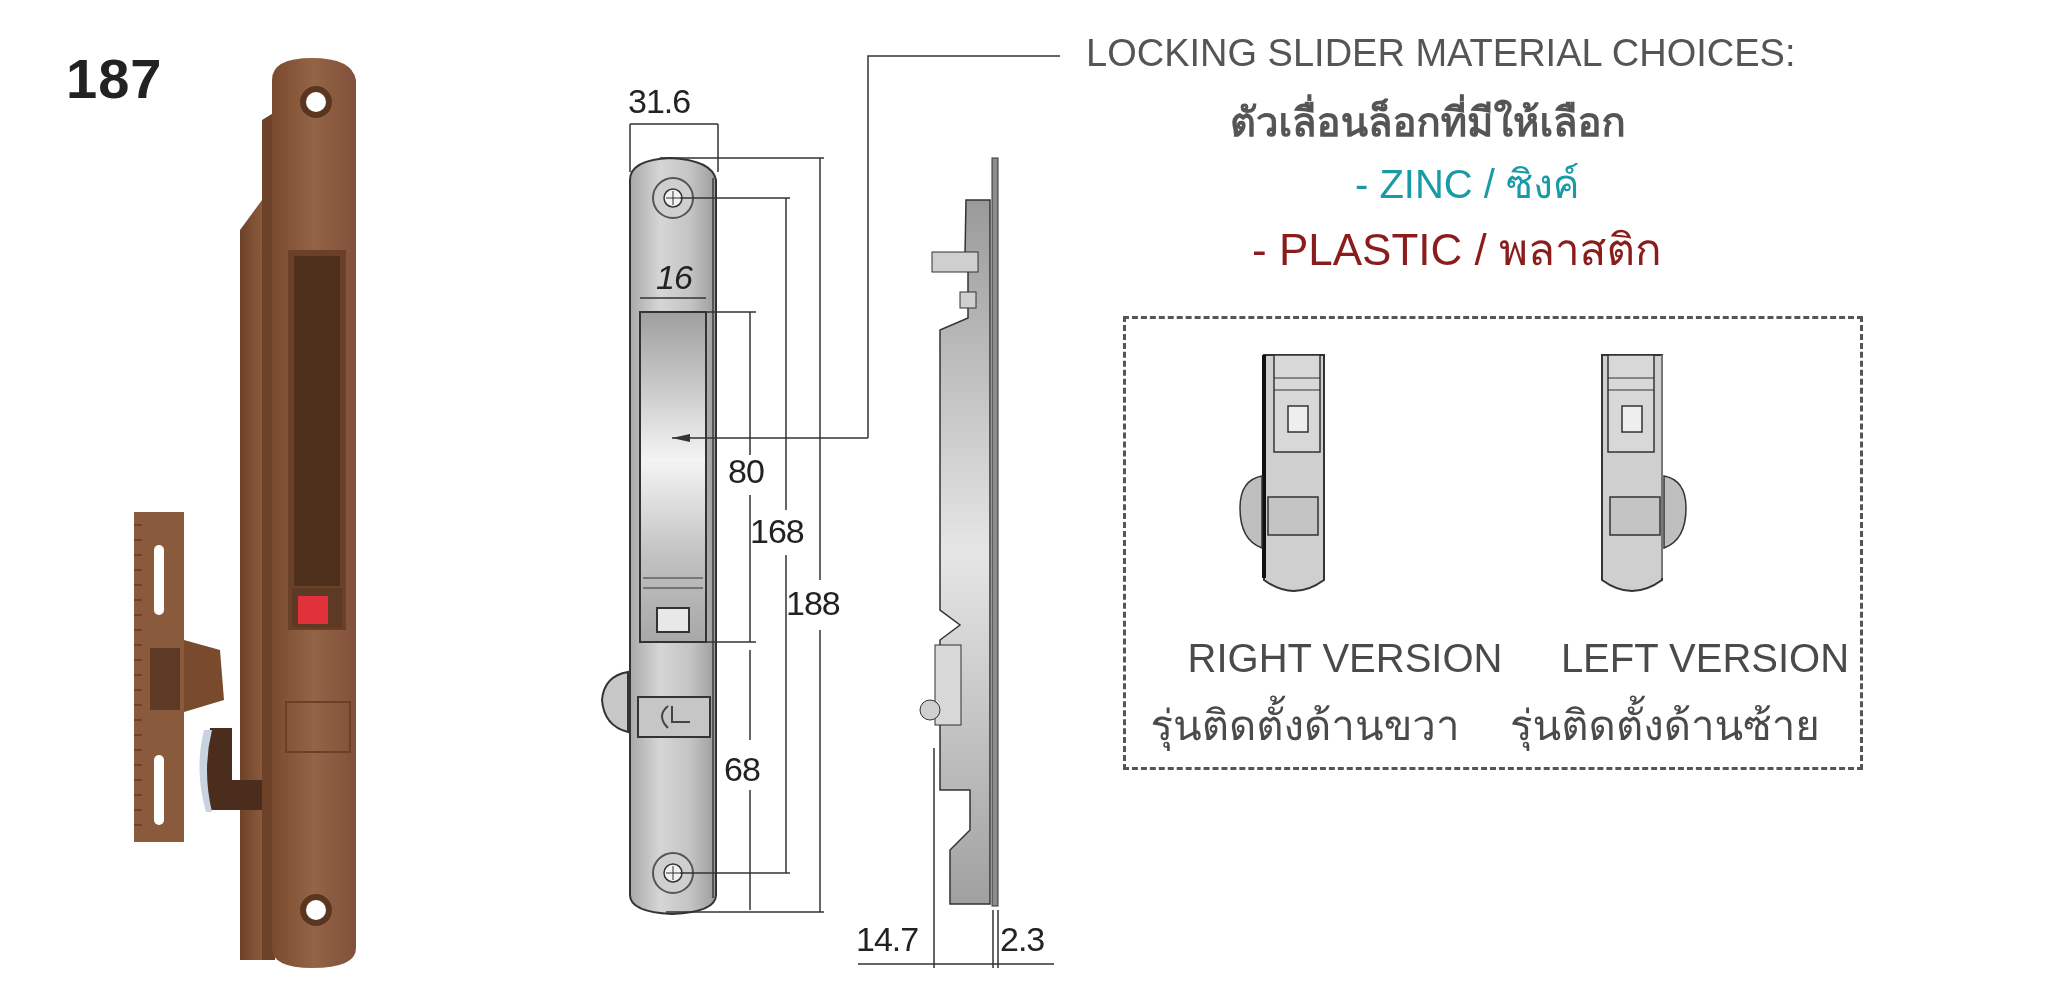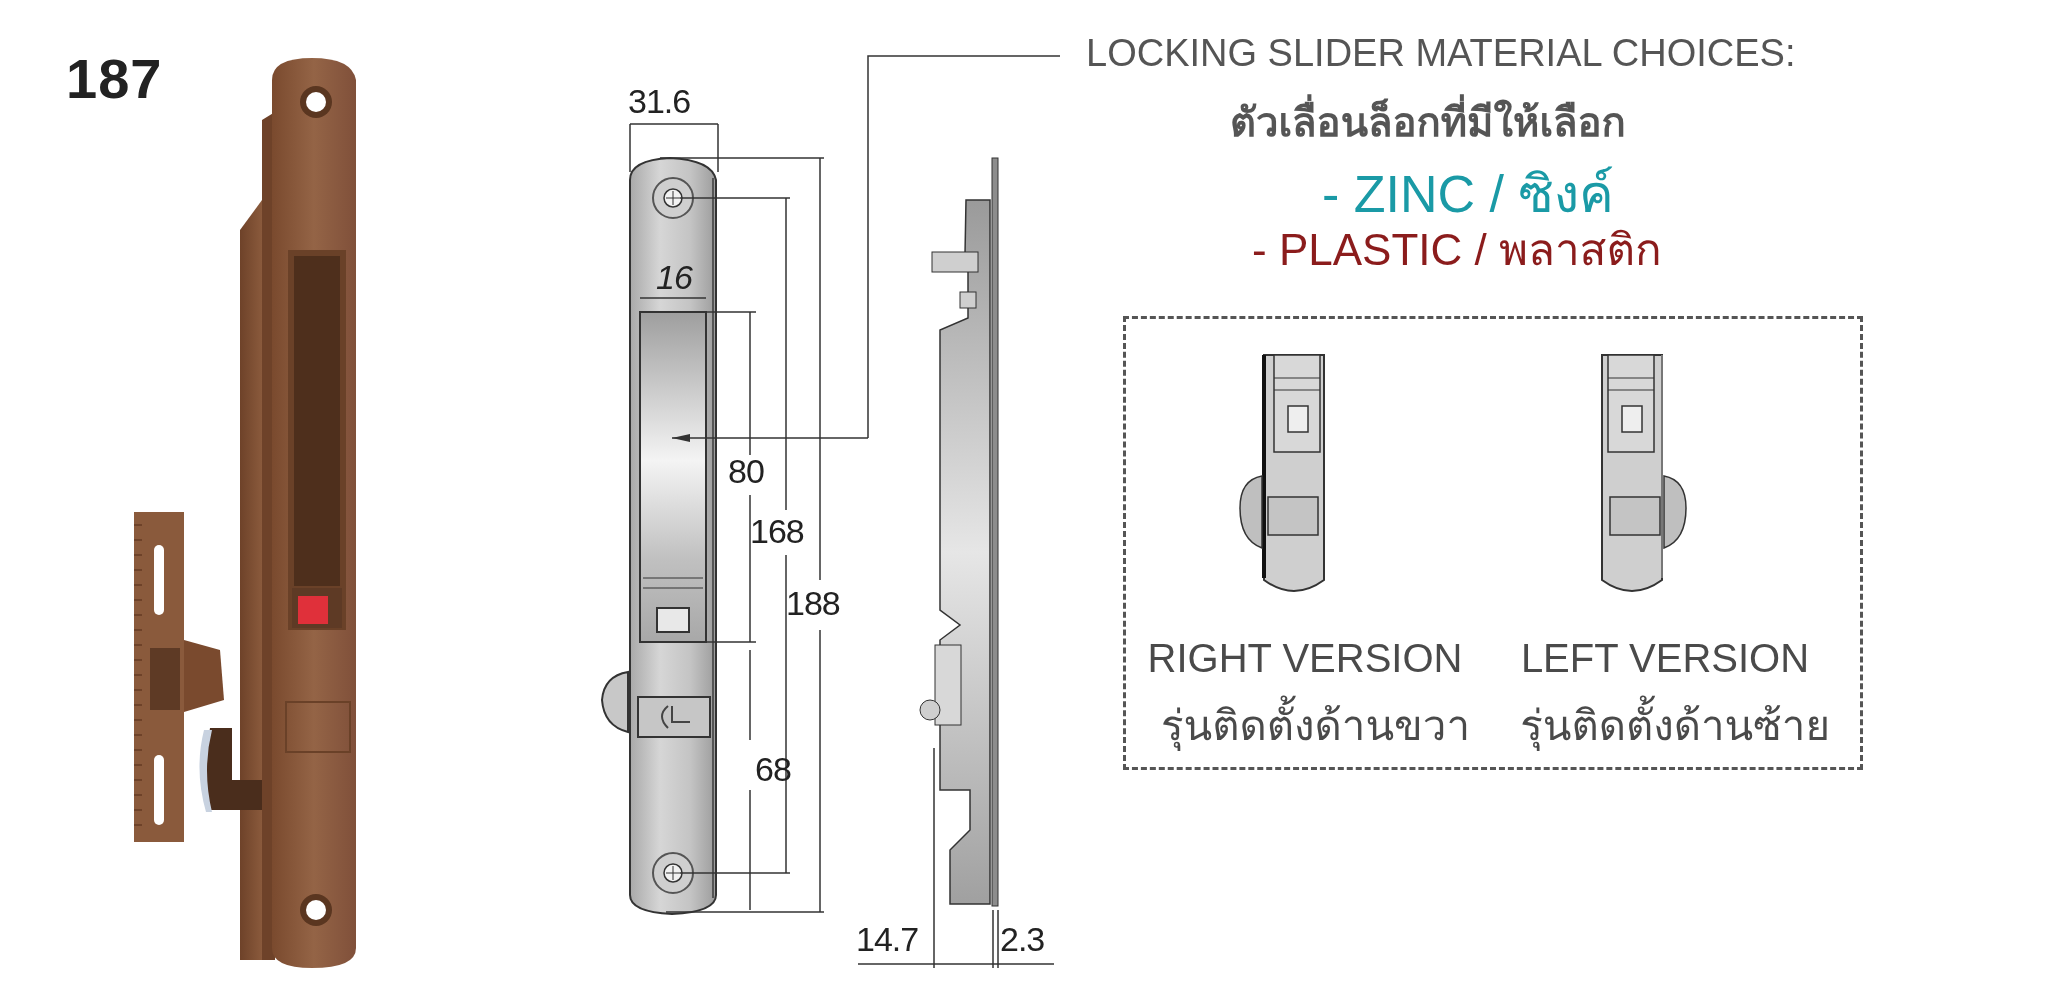--- a/index.html
+++ b/index.html
@@ -2,24 +2,24 @@
 <html><head>
 <meta charset="utf-8">
 <style>
   html, body { margin:0; padding:0; background:#ffffff; }
   body { width:2048px; height:988px; position:relative; overflow:hidden; font-family:"Liberation Sans", sans-serif; }
   .abs { position:absolute; }
   .model-number { left:66px; top:46px; font-size:56px; font-weight:bold; color:#222222; letter-spacing:1px; }
   .dim { font-size:34px; color:#222222; font-family:"Liberation Sans", sans-serif; letter-spacing:-1px; }
   .title { font-size:38px; color:#555555; white-space:nowrap; }
   .thai-title { font-size:40px; color:#555555; white-space:nowrap; }
-  .zinc { font-size:52px; white-space:nowrap; }
+  .zinc { font-size:40px; white-space:nowrap;margin-left:33px; }
   .plastic { font-size:44px; white-space:nowrap; }
-  .version-label { font-size:40px; color:#4a4a4a; white-space:nowrap; text-align:center; width:330px; }
-  .version-thai { font-size:42px; color:#4a4a4a; white-space:nowrap; text-align:right; width:330px; }
+  .version-label { font-size:40px; color:#4a4a4a; white-space:nowrap; text-align:center; width:330px;margin-left:40px; }
+  .version-thai { font-size:42px; color:#4a4a4a; white-space:nowrap; text-align:center; width:330px; }
   .dashed-box { left:1123px; top:316px; width:740px; height:454px; border:3px dashed #555555; box-sizing:border-box; }
   svg { position:absolute; left:0; top:0; }
 </style>
 </head>
 <body>
 
 <div class="abs model-number">187</div>
 
 <svg width="2048" height="988" viewBox="0 0 2048 988">
   <defs>
@@ -196,21 +196,21 @@
     <rect x="1610" y="497" width="50" height="38" fill="#c4c4c4" stroke="#333" stroke-width="1.5"></rect>
     <path d="M1664,476 Q1686,480 1686,508 Q1686,540 1664,548 Z" fill="#bfbfbf" stroke="#333" stroke-width="1.5"></path>
   </g>
 </svg>
 
 <div class="abs dim" style="left:628px; top:82px;">31.6</div>
 <div class="abs dim" style="left:656px; top:258px;font-style:italic;">16</div>
 <div class="abs dim" style="left:728px; top:452px;">80</div>
 <div class="abs dim" style="left:750px; top:512px;">168</div>
 <div class="abs dim" style="left:786px; top:584px;">188</div>
-<div class="abs dim" style="left:755px; top:750px;">68</div>
+<div class="abs dim" style="left:724px; top:750px;">68</div>
 <div class="abs dim" style="left:856px; top:920px;">14.7</div>
 <div class="abs dim" style="left:1000px; top:920px;">2.3</div>
 
 <div class="abs title" style="left:1086px; top:32px;">LOCKING SLIDER MATERIAL CHOICES:</div>
 <div class="abs thai-title" style="left:1230px; top:90px;font-weight:bold;">ตัวเลื่อนล็อกที่มีให้เลือก</div>
 <div class="abs zinc" style="left:1322px; top:152px; color:#1a9aa6;">- ZINC / ซิงค์</div>
 <div class="abs plastic" style="left:1252px; top:214px; color:#8b1c1c;">- PLASTIC / พลาสติก</div>
 
 <div class="abs dashed-box"></div>
 <div class="abs version-label" style="left:1140px; top:636px;">RIGHT VERSION</div>

